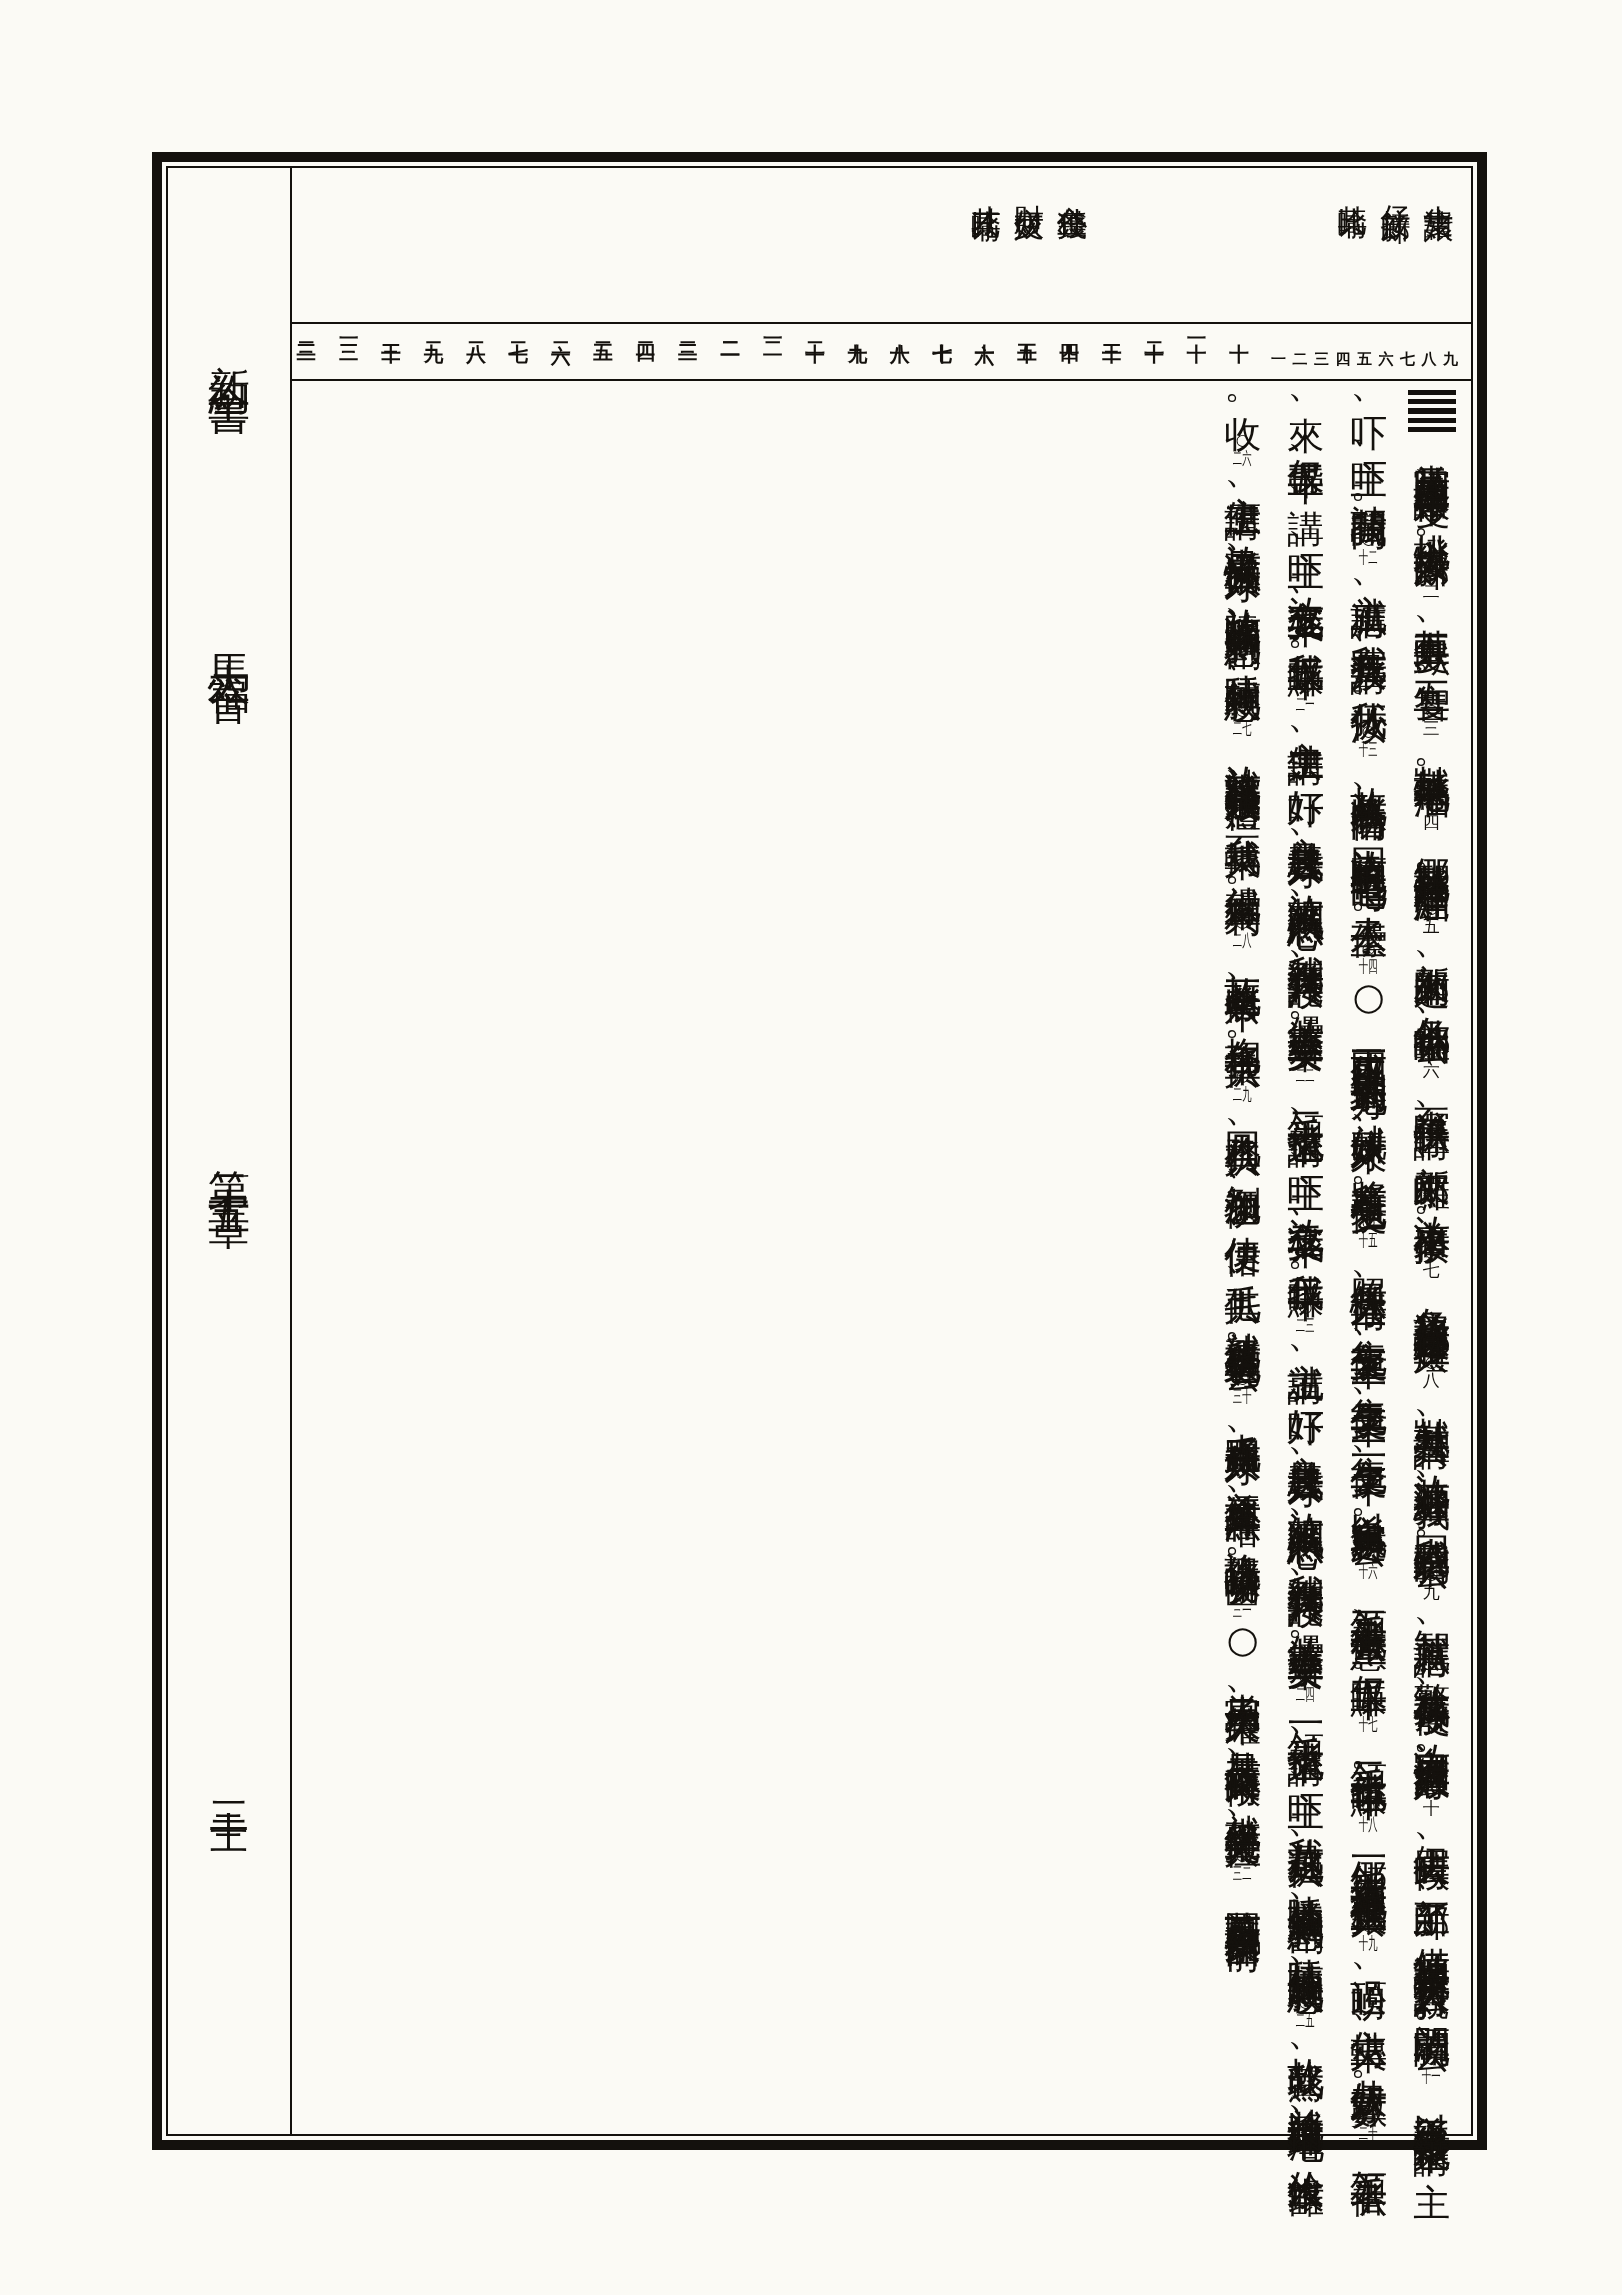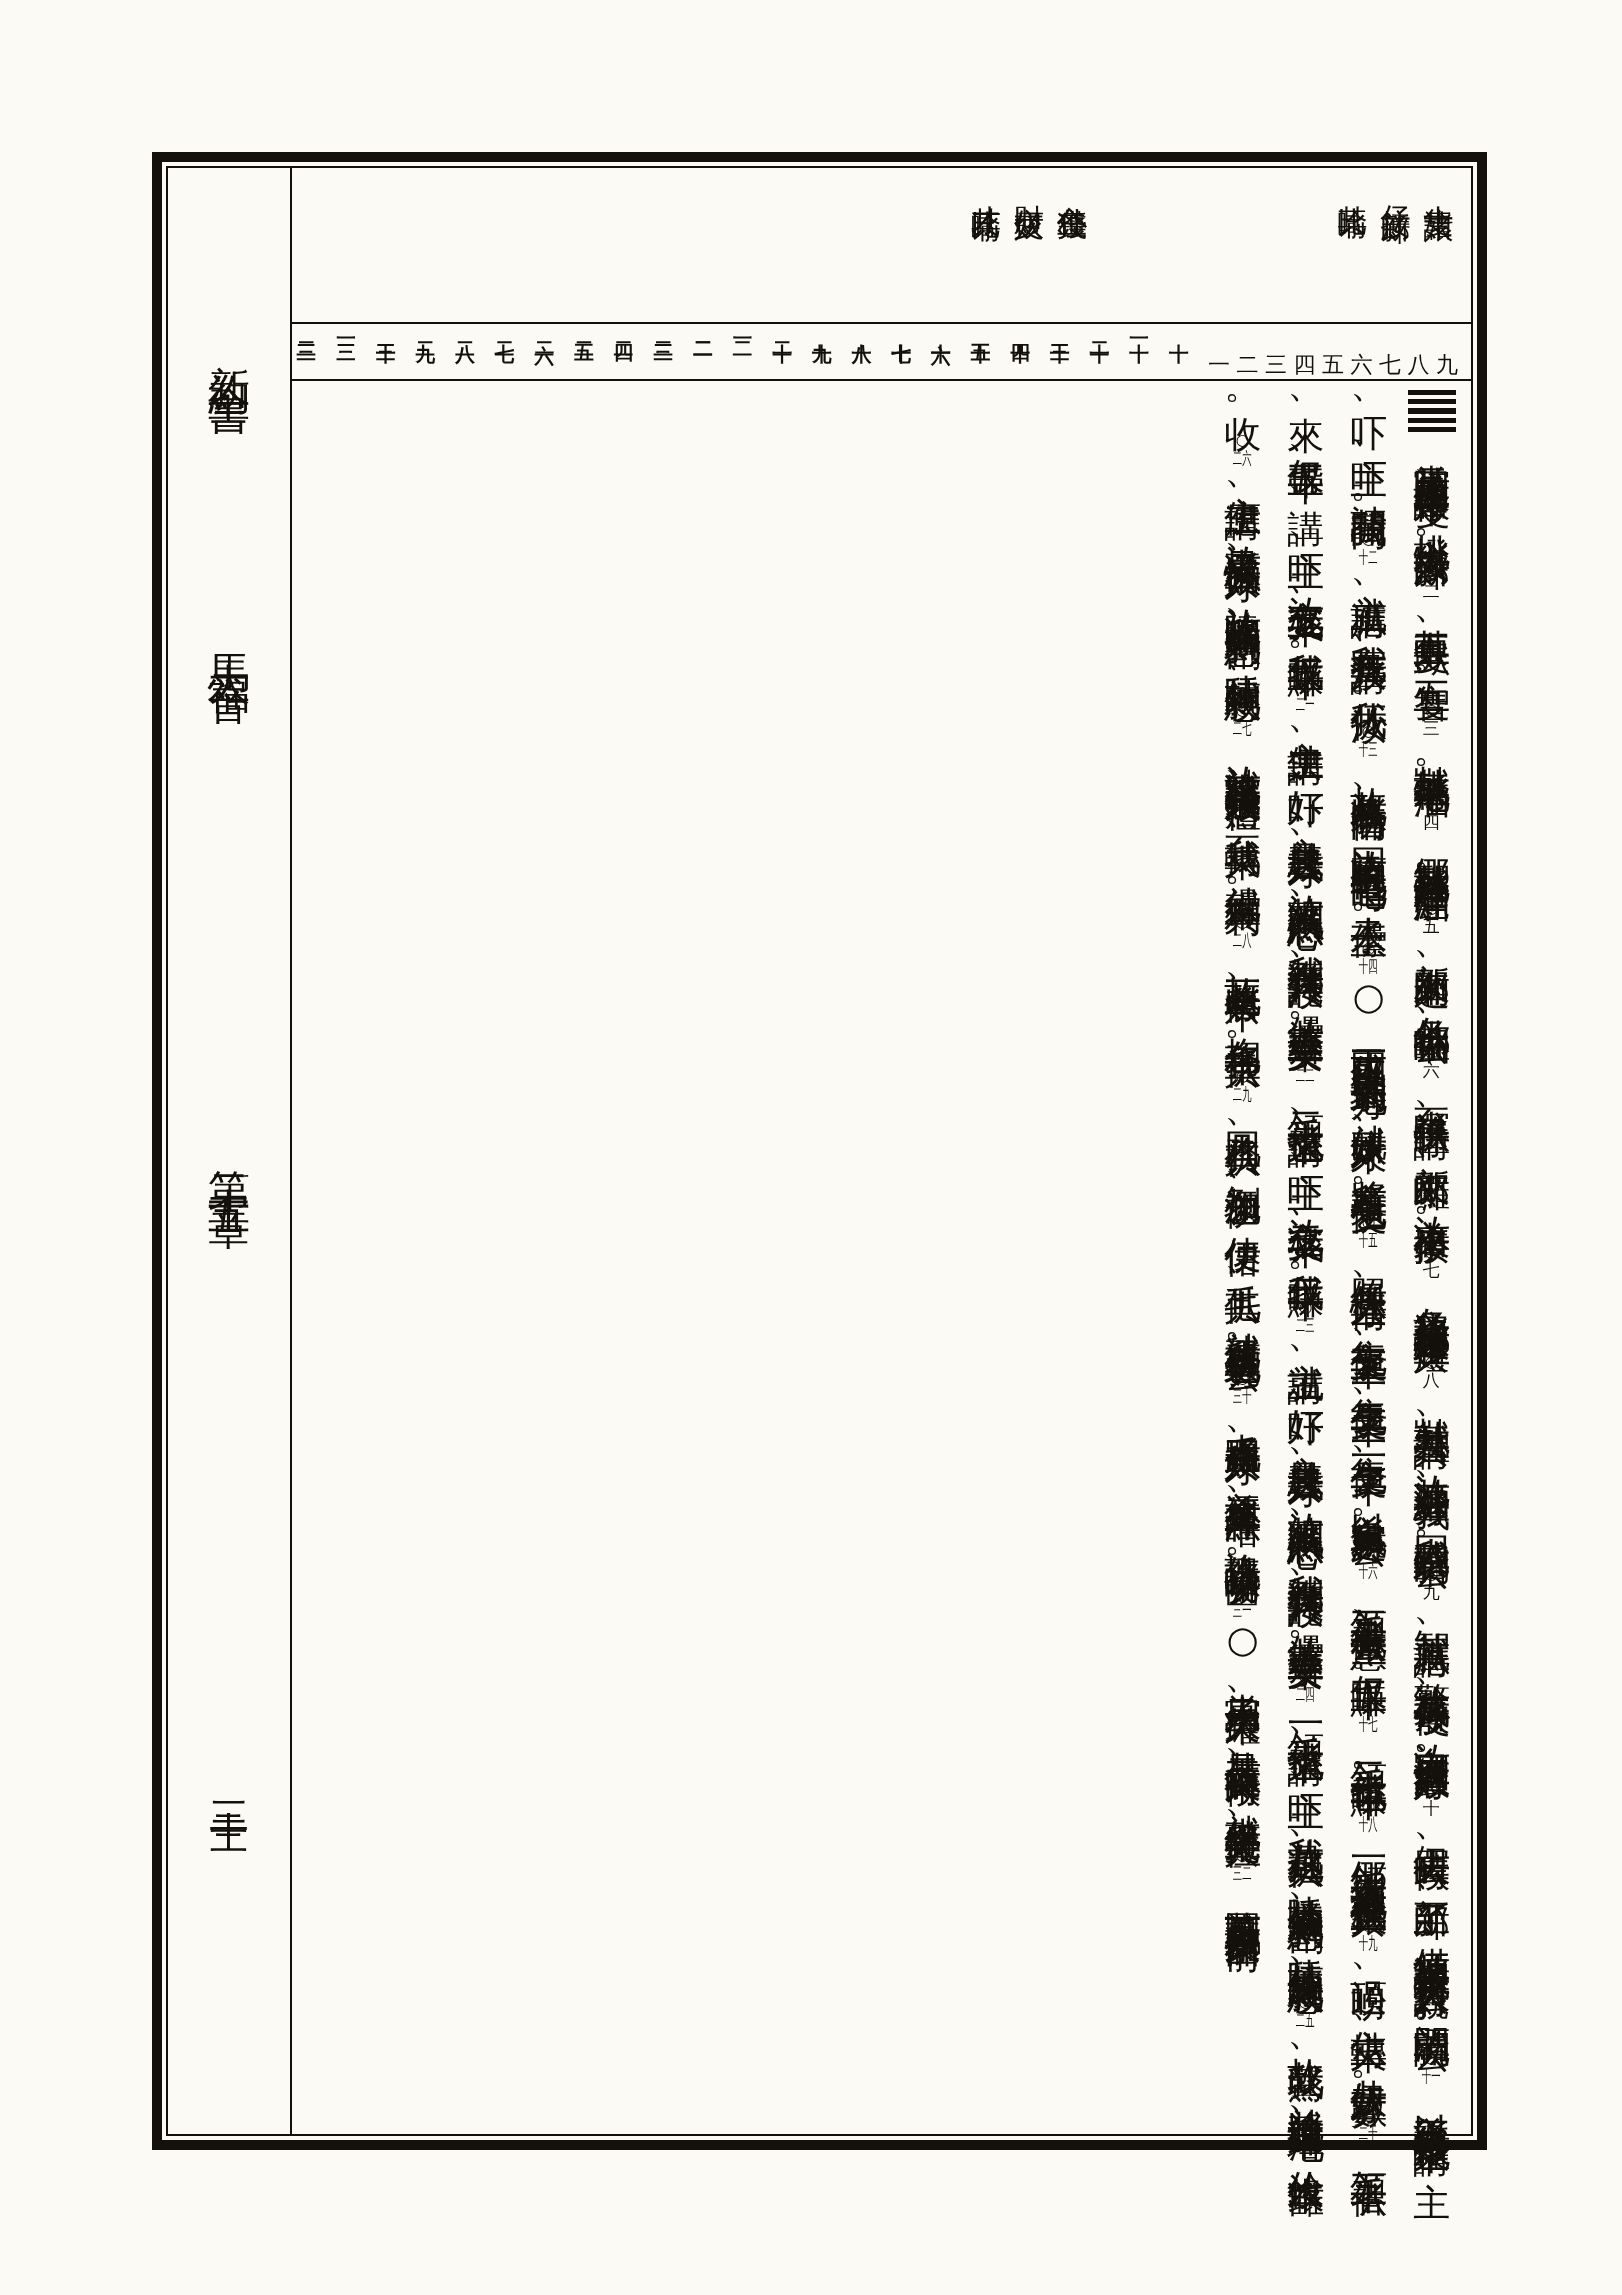--- a/index.html
+++ b/index.html
@@ -53,21 +53,21 @@
     display:flex;flex-direction:row-reverse;justify-content:space-between;
     align-items:flex-start;
   }
   .vh{
     writing-mode:vertical-rl;text-orientation:upright;
     font-size:19.6px;line-height:21px;letter-spacing:0;
     font-weight:bold;
   }
   .vh-group{
     writing-mode:horizontal-tb;direction:rtl;
-    font-size:22px;letter-spacing:6.5px;font-weight:normal;
+    font-size:15px;letter-spacing:6.5px;font-weight:bold;
     padding-top:22px;
   }
   
   #main-text{
     position:absolute;top:220px;left:128px;right:7.9px;height:1767px;
     writing-mode:vertical-rl;text-orientation:upright;
     font-size:37px;line-height:63px;letter-spacing:2.6px;
     text-align:justify;
   }
   .ch{ 

